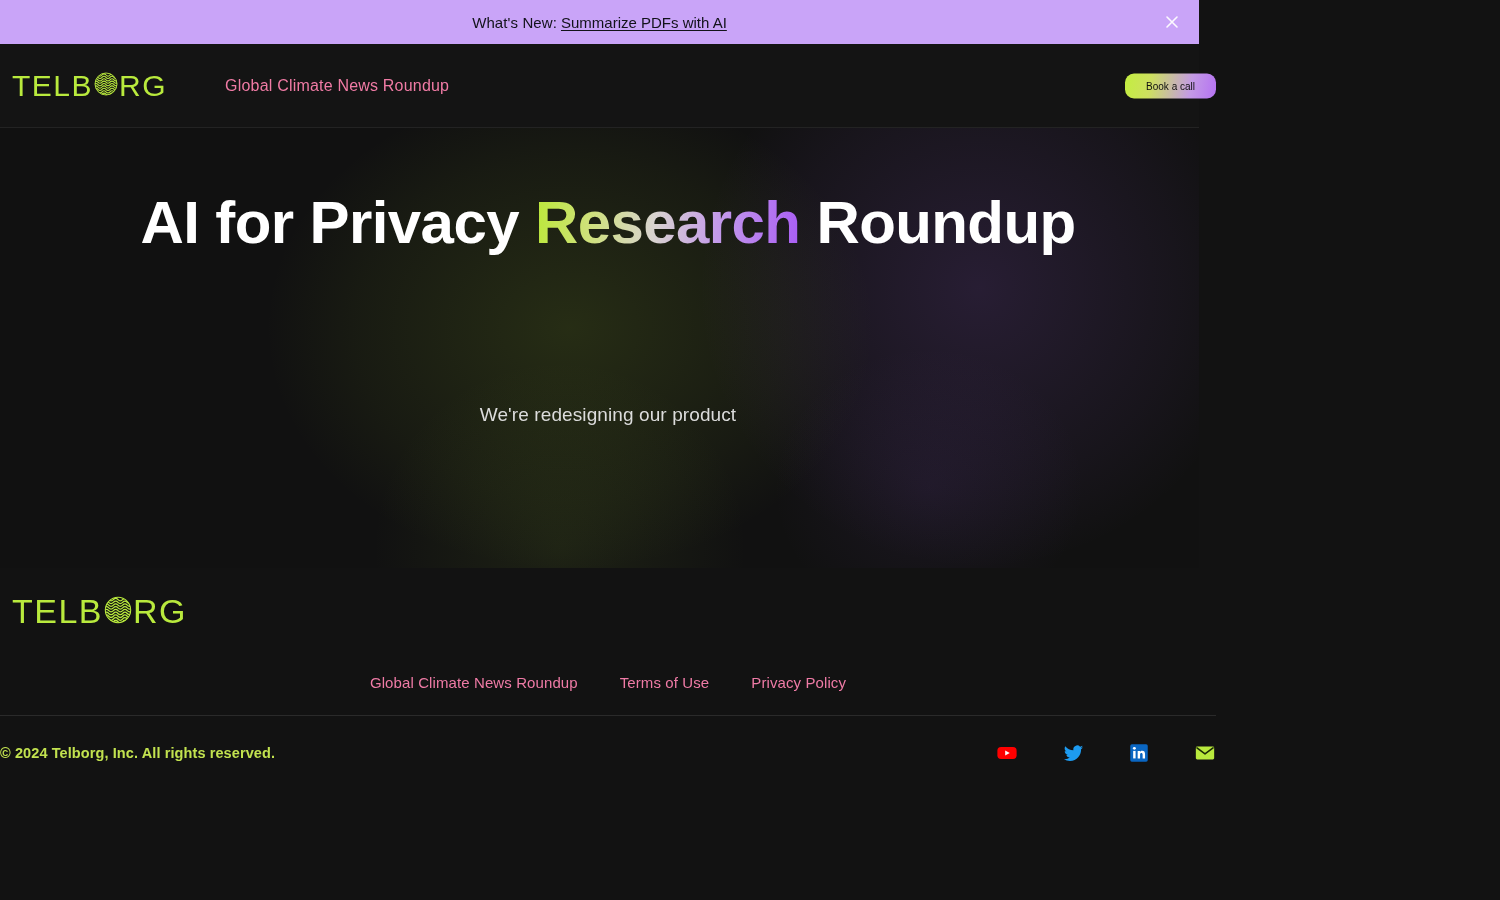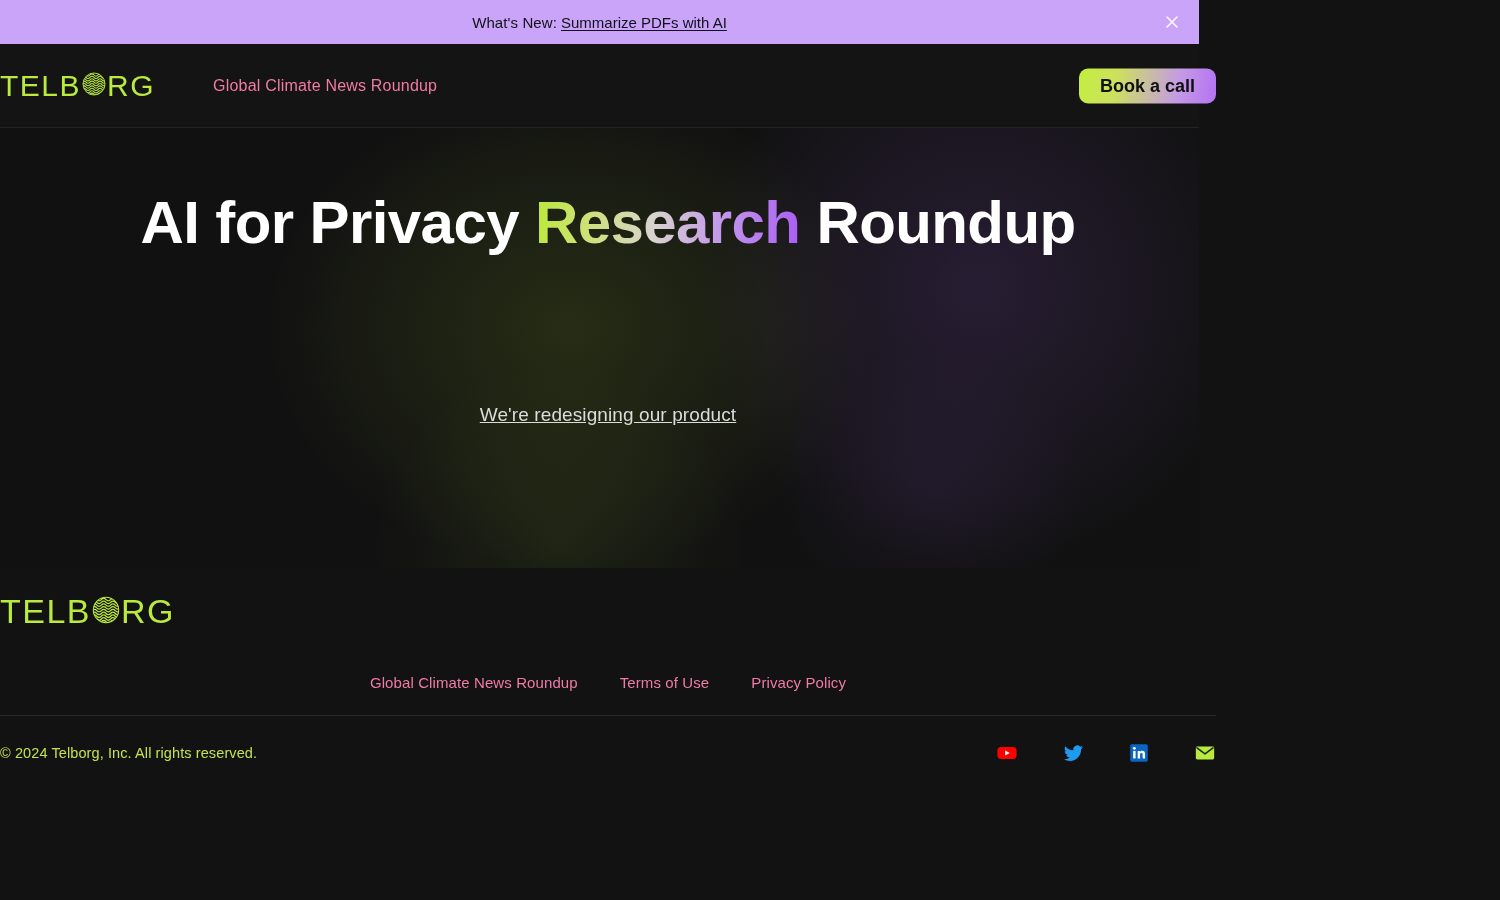--- a/index.html
+++ b/index.html
@@ -74,20 +74,21 @@
     margin: 0 auto;
     height: 100%;
     display: flex;
     align-items: center;
   }
   .brand {
     display: flex;
     align-items: center;
     cursor: pointer;
     margin-right: 58px;
+    margin-left: 12px;
   }
   .logo-wrap {
     display: flex;
     align-items: center;
     line-height: 1;
   }
   .logo-text {
     font-family: "Liberation Sans", sans-serif;
     font-weight: 500;
     color: #b9ea3d;
@@ -104,22 +105,22 @@
   }
   .header-cta {
     position: absolute;
     right: 0;
     top: 50%;
     transform: translateY(-50%);
     border: none;
     border-radius: 9px;
     padding: 7px 21px;
     font-family: "Liberation Sans", sans-serif;
-    font-size: 18px;
-    font-weight: 700;
+    font-size: 10px;
+    font-weight: 400;
     color: #101010;
     cursor: pointer;
     background: linear-gradient(100deg, #c3ee3f 0%, #cde05f 28%, #c49ae6 72%, #b572f2 100%);
     white-space: nowrap;
   }
 
   
   .hero {
     position: relative;
     height: 440px;
@@ -173,21 +174,20 @@
     -webkit-background-clip: text;
     background-clip: text;
     -webkit-text-fill-color: transparent;
     color: transparent;
   }
   .hero-sub {
     margin-top: 147px;
     font-size: 19px;
     color: #dcdcdc;
     letter-spacing: 0.1px;
-    text-decoration: underline;
   }
   .hero-actions {
     margin-top: 44px;
     display: flex;
     align-items: center;
     justify-content: center;
     gap: 26px;
   }
   .hero-cta {
     border: none;
@@ -243,20 +243,21 @@
     margin: 0 auto;
     height: 74px;
     display: flex;
     align-items: center;
     justify-content: space-between;
   }
   .copyright {
     font-size: 14.5px;
     color: #c2e24f;
     letter-spacing: 0.1px;
+    font-weight: bold;
   }
   .socials {
     display: flex;
     align-items: center;
     gap: 44px;
   }
   .social {
     display: flex;
     align-items: center;
     justify-content: center;

